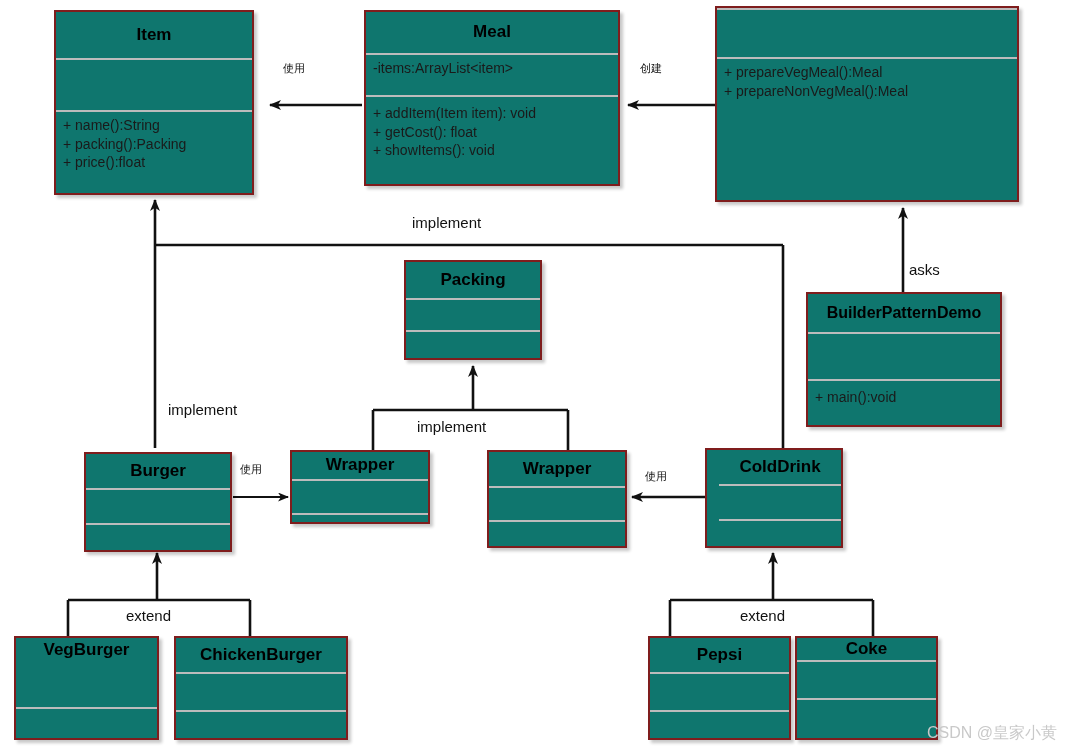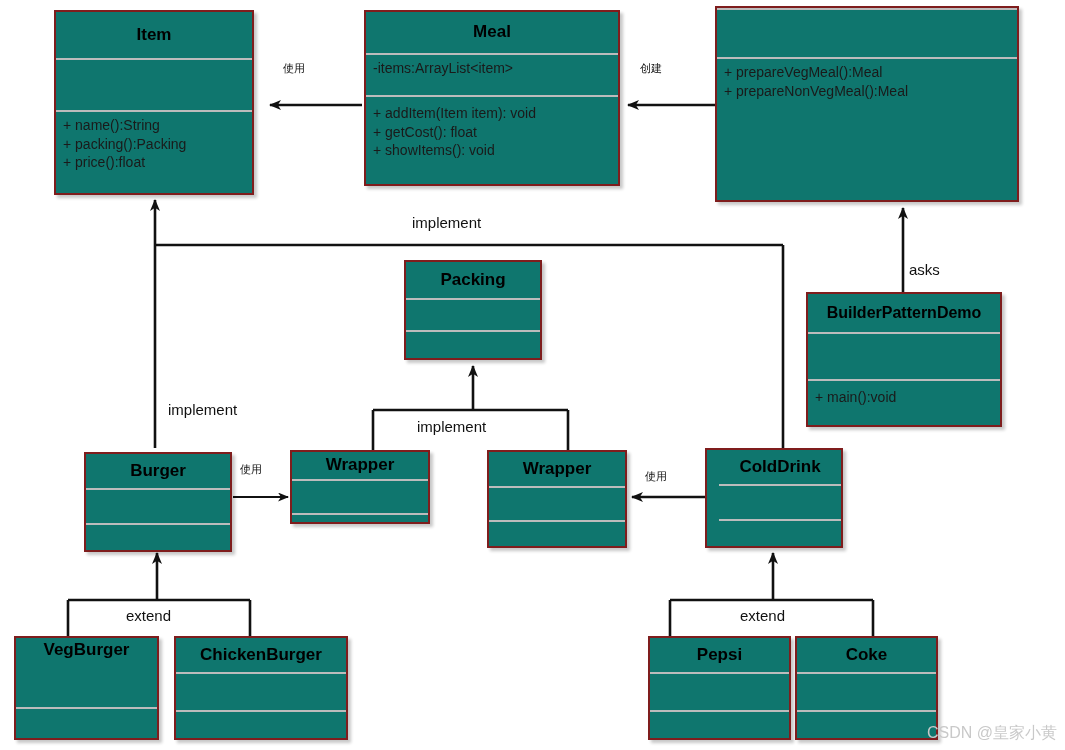--- a/index.html
+++ b/index.html
@@ -262,21 +262,21 @@
 
   <div class="uml-box" style="left:604px; top:636px; width:143px; height:104px;margin-left:44px;">
     <div class="uml-title" style="height:34px;">Pepsi</div>
     <div class="uml-sep"></div>
     <div class="uml-compartment" style="height:36px; flex:none;"></div>
     <div class="uml-sep"></div>
     <div class="uml-compartment"></div>
   </div>
 
   <div class="uml-box" style="left:795px; top:636px; width:143px; height:104px;">
-    <div class="uml-title" style="height:34px;text-align:center;">Coke</div>
+    <div class="uml-title" style="height:22px;text-align:center;">Coke</div>
     <div class="uml-sep"></div>
     <div class="uml-compartment" style="height:36px; flex:none;"></div>
     <div class="uml-sep"></div>
     <div class="uml-compartment"></div>
   </div>
 
   <div class="edge-label cjk" style="left:283px; top:61px;">使用</div>
   <div class="edge-label cjk" style="left:640px; top:61px;">创建</div>
   <div class="edge-label" style="left:909px; top:261px;">asks</div>
   <div class="edge-label" style="left:408px; top:214px; background:#ffffff; padding:0 4px;">implement</div>

